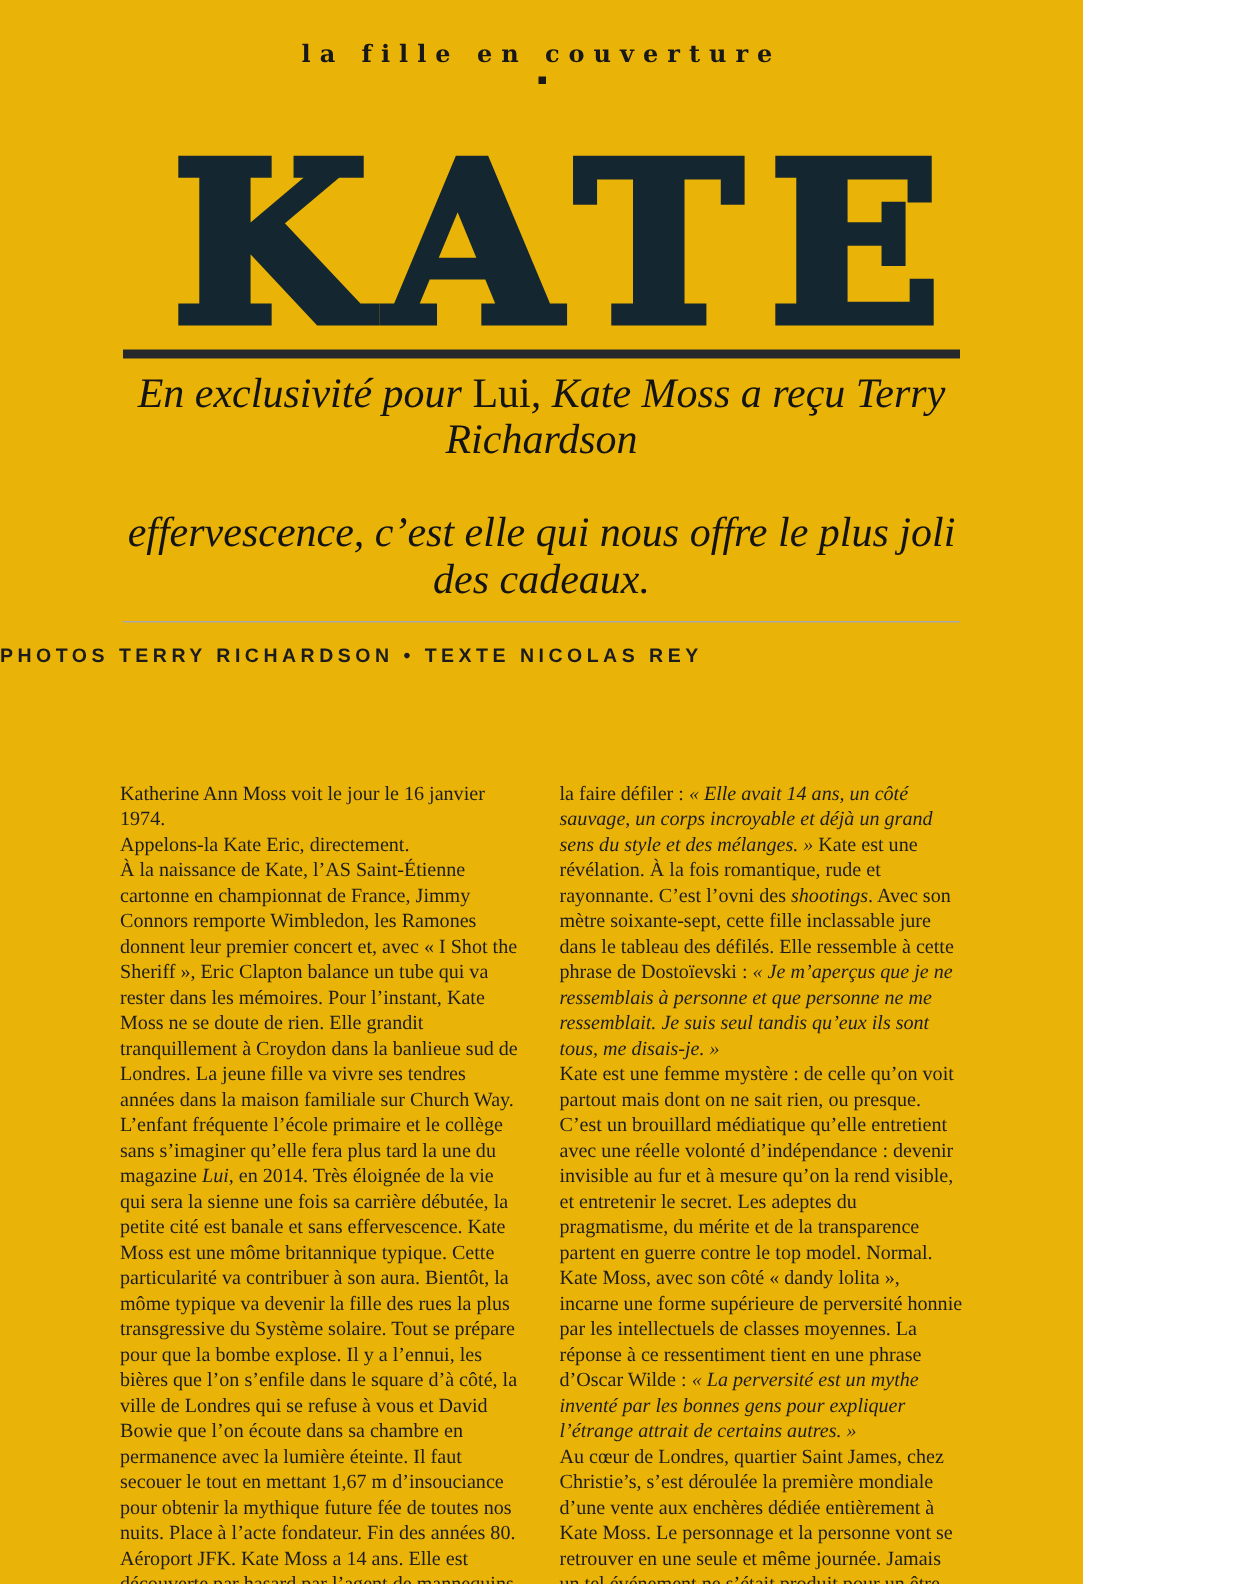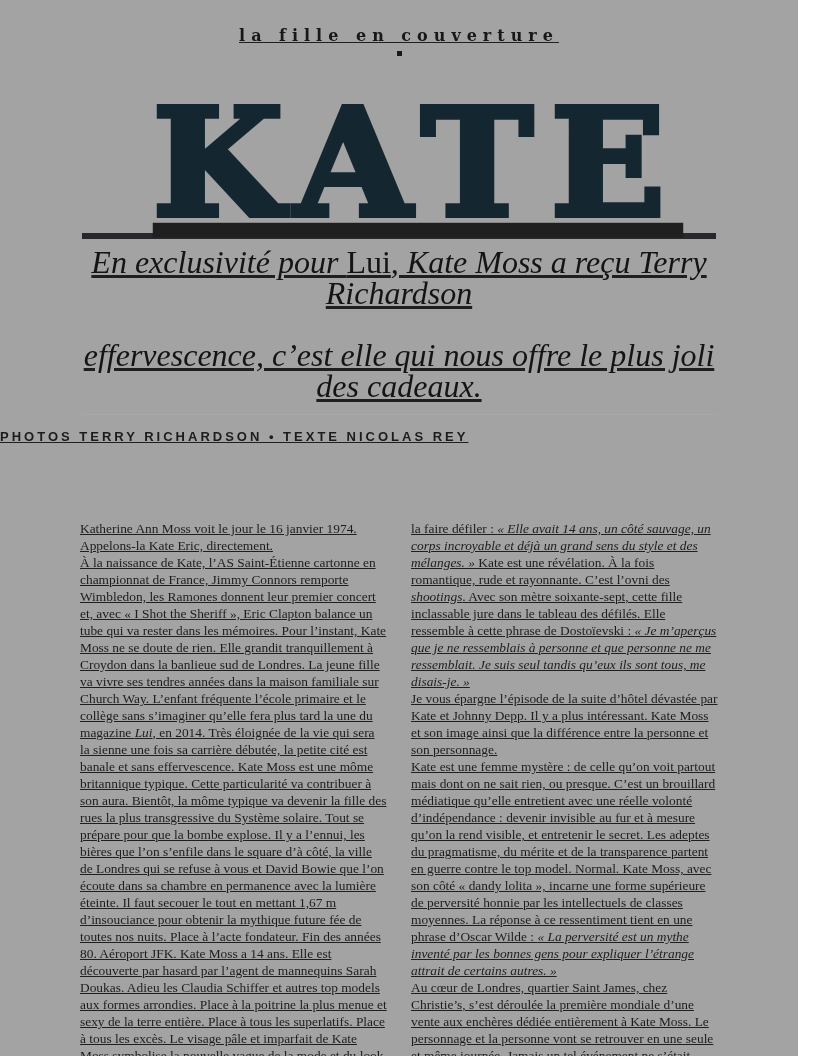--- a/index.html
+++ b/index.html
@@ -3,21 +3,21 @@
 <meta charset="utf-8">
 <style>
   html, body { margin: 0; padding: 0; }
   body {
     width: 826px; height: 1056px;
     background: #ffffff;
     font-family: "Liberation Serif", serif;
     color: #1f1f1f;
     overflow: hidden;
   }
-  .page { position: relative; width: 798px; height: 1056px; background: #a3a3a3; text-decoration: underline; }
+  .page { position: relative; width: 722px; height: 1056px; background: #eab308; }
 
   
   .kicker-wrap { padding-top: 26px; text-align: center; }
   .kicker {
     font-family: "DejaVu Serif", serif;
     font-weight: bold;
     font-size: 16px;
     letter-spacing: 6px;
     color: #181818;
   }
@@ -51,21 +51,21 @@
     height: 6px;
     background: var(--rule-thick, #26282c);
     margin: 10px 82px 0 82px;
   }
 
   
   .standfirst {
     margin: 8px 70px 0 70px;
     text-align: center;
     font-style: italic;
-    font-size: 32px;
+    font-size: 28px;
     line-height: 31px;
     color: #141414;
   }
   .standfirst .roman { font-style: normal; }
 
   .rule-thin {
     height: 1px;
     background: var(--rule-thin, #a8a8a8);
     margin: 12px 82px 0 82px;
   }
@@ -119,20 +119,19 @@
   <div class="byline">PHOTOS TERRY RICHARDSON • TEXTE NICOLAS REY</div>
 
   <div class="columns">
     <div class="col">
         <p><span>Katherine Ann Moss voit le jour le 16 janvier 1974.</span></p>
         <p><span>Appelons-la Kate Eric, directement.</span></p>
         <p><span>À la naissance de Kate, l’AS Saint-Étienne cartonne en championnat de France, Jimmy Connors remporte Wimbledon, les Ramones donnent leur premier concert et, avec « I Shot the Sheriff », Eric Clapton balance un tube qui va rester dans les mémoires. Pour l’instant, Kate Moss ne se doute de rien. Elle grandit tranquillement à Croydon dans la banlieue sud de Londres. La jeune fille va vivre ses tendres années dans la maison familiale sur Church Way. L’enfant fréquente l’école primaire et le collège sans s’imaginer qu’elle fera plus tard la une du magazine </span><span class="italic">Lui</span><span>, en 2014. Très éloignée de la vie qui sera la sienne une fois sa carrière débutée, la petite cité est banale et sans effervescence. Kate Moss est une môme britannique typique. Cette particularité va contribuer à son aura. Bientôt, la môme typique va devenir la fille des rues la plus transgressive du Système solaire. Tout se prépare pour que la bombe explose. Il y a l’ennui, les bières que l’on s’enfile dans le square d’à côté, la ville de Londres qui se refuse à vous et David Bowie que l’on écoute dans sa chambre en permanence avec la lumière éteinte. Il faut secouer le tout en mettant 1,67 m d’insouciance pour obtenir la mythique future fée de toutes nos nuits. Place à l’acte fondateur. Fin des années 80. Aéroport JFK. Kate Moss a 14 ans. Elle est découverte par hasard par l’agent de mannequins Sarah Doukas. Adieu les Claudia Schiffer et autres top models aux formes arrondies. Place à la poitrine la plus menue et sexy de la terre entière. Place à tous les superlatifs. Place à tous les excès. Le visage pâle et imparfait de Kate Moss symbolise la nouvelle vague de la mode et du look. John Galliano est l’un des premiers à lui faire confiance et à</span></p>
       </div>
     <div class="col">
         <p><span>la faire défiler : </span><span class="italic">« Elle avait 14 ans, un côté sauvage, un corps incroyable et déjà un grand sens du style et des mélanges. »</span><span> Kate est une révélation. À la fois romantique, rude et rayonnante. C’est l’ovni des </span><span class="italic">shootings</span><span>. Avec son mètre soixante-sept, cette fille inclassable jure dans le tableau des défilés. Elle ressemble à cette phrase de Dostoïevski : </span><span class="italic">« Je m’aperçus que je ne ressemblais à personne et que personne ne me ressemblait. Je suis seul tandis qu’eux ils sont tous, me disais-je. »</span></p>
-        <p><span>Je vous épargne l’épisode de la suite d’hôtel dévastée par Kate et Johnny Depp. Il y a plus intéressant. Kate Moss et son image ainsi que la différence entre la personne et son personnage.</span></p>
         <p><span>Kate est une femme mystère : de celle qu’on voit partout mais dont on ne sait rien, ou presque. C’est un brouillard médiatique qu’elle entretient avec une réelle volonté d’indépendance : devenir invisible au fur et à mesure qu’on la rend visible, et entretenir le secret. Les adeptes du pragmatisme, du mérite et de la transparence partent en guerre contre le top model. Normal. Kate Moss, avec son côté « dandy lolita », incarne une forme supérieure de perversité honnie par les intellectuels de classes moyennes. La réponse à ce ressentiment tient en une phrase d’Oscar Wilde : </span><span class="italic">« La perversité est un mythe inventé par les bonnes gens pour expliquer l’étrange attrait de certains autres. »</span></p>
         <p><span>Au cœur de Londres, quartier Saint James, chez Christie’s, s’est déroulée la première mondiale d’une vente aux enchères dédiée entièrement à Kate Moss. Le personnage et la personne vont se retrouver en une seule et même journée. Jamais un tel événement ne s’était produit pour un être humain.</span></p>
         <p><span>À savoir une allumette géniale, une rock star, un feu de paille qui dure.</span></p>
       </div>
   </div>
 
 </div>
 
 </body></html>

